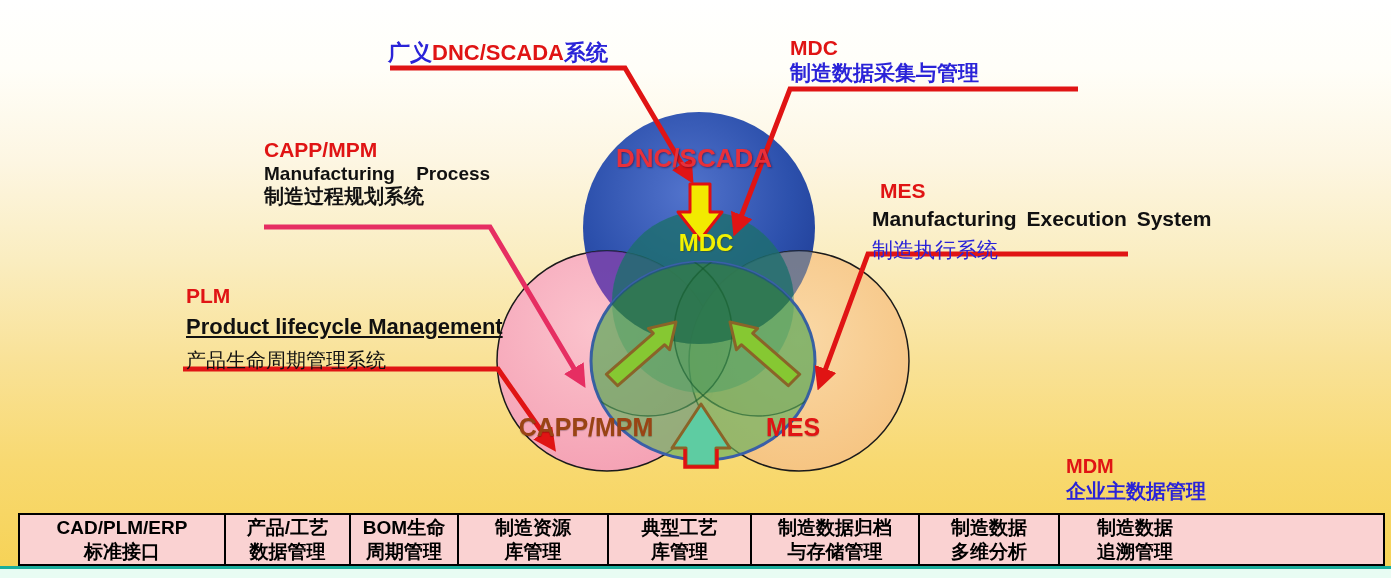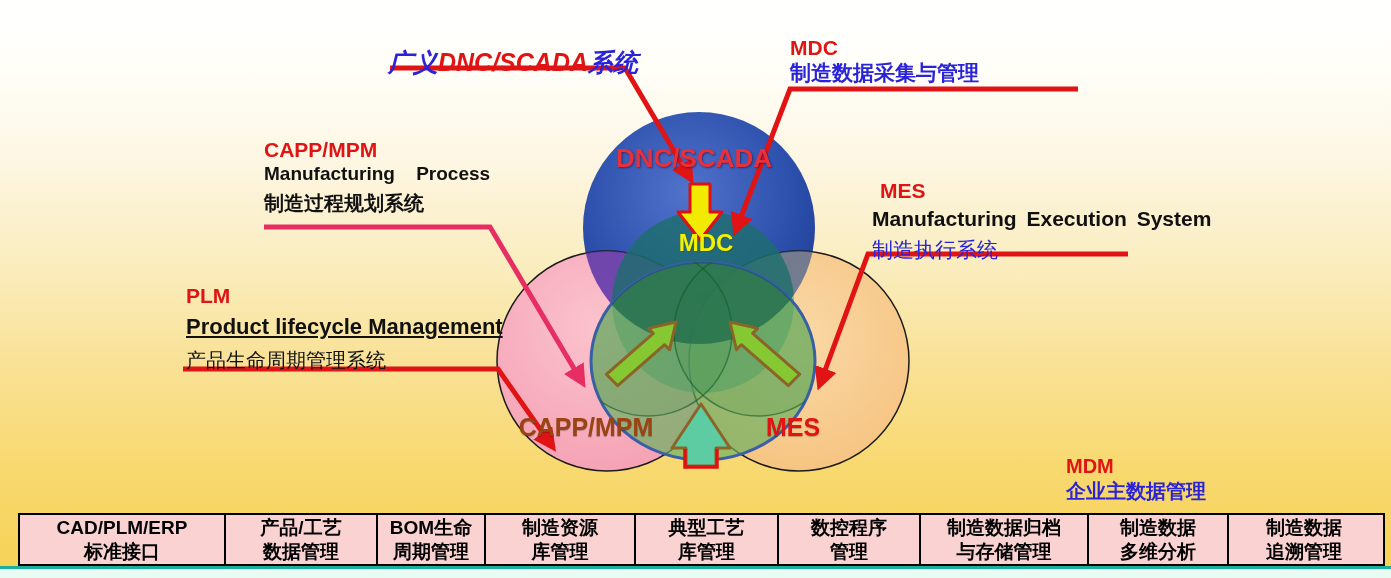--- a/index.html
+++ b/index.html
@@ -8,27 +8,27 @@
     position:relative;width:1391px;height:578px;overflow:hidden;
     background:linear-gradient(to bottom,#ffffff 0%,#fffef8 12%,#fdf6e2 28%,#faedc0 45%,#f9e298 62%,#f8d971 80%,#f6d254 100%);
   }
   #venn-svg{position:absolute;left:0;top:0;}
   .abs{position:absolute;}
   .callout{line-height:1.18;white-space:nowrap;}
   .t-red{color:#e01414;font-weight:bold;}
   .t-blue{color:#2a23d8;font-weight:bold;}
   .circle-label{font-weight:bold;transform:translate(-50%,-50%);white-space:nowrap;}
   
-  .co-dnc{left:388px;top:48px;font-size:25px;font-style:italic;}
+  .co-dnc{left:388px;top:40px;font-size:22px;}
   .co-mdc{left:790px;top:36px;font-size:21px;}
   .co-capp{left:264px;top:138px;}
   .co-capp .ttl{font-size:21px;}
   .co-capp .en{font-size:19px;color:#111;font-weight:bold;line-height:1.15;}
   .co-capp .en1{word-spacing:16px;}
-  .co-capp .zh{font-size:20px;color:#111;font-weight:bold;margin-top:7px;}
+  .co-capp .zh{font-size:20px;color:#111;font-weight:bold;}
   .co-plm{left:186px;top:284px;}
   .co-plm .ttl{font-size:21px;}
   .co-plm .en{font-size:22px;color:#111;font-weight:bold;margin-top:5px;text-decoration:underline;}
   .co-plm .zh{font-size:20px;color:#111;font-weight:normal;margin-top:9px;}
   .co-mes{left:872px;top:179px;}
   .co-mes .ttl{font-size:21px;margin-left:8px;}
   .co-mes .en{font-size:21px;color:#111;font-weight:bold;margin-top:3px;word-spacing:4px;}
   .co-mes .zh{font-size:21px;color:#2a23d8;font-weight:normal;margin-top:6px;}
   .co-mdm{left:1066px;top:454px;font-size:20px;line-height:1.25;}
   
@@ -149,39 +149,35 @@
   <div class="abs circle-label lbl-dnc">DNC/SCADA</div>
   <div class="abs circle-label lbl-mdc">MDC</div>
   <div class="abs circle-label lbl-capp">CAPP/MPM</div>
   <div class="abs circle-label lbl-mes">MES</div>
 
   <div class="btable">
     <div class="bcell" style="width:204px">
       <span>CAD/PLM/ERP</span>
       <span>标准接口</span>
     </div>
-    <div class="bcell" style="width:152px">
+    <div class="bcell" style="width:125px">
       <span>产品/工艺</span>
       <span>数据管理</span>
     </div>
     <div class="bcell" style="width:108px">
       <span>BOM生命</span>
       <span>周期管理</span>
     </div>
     <div class="bcell" style="width:150px">
       <span>制造资源</span>
       <span>库管理</span>
     </div>
     <div class="bcell" style="width:143px">
       <span>典型工艺</span>
       <span>库管理</span>
-    </div>
-    <div class="bcell" style="width:142px">
-      <span>数控程序</span>
-      <span>管理</span>
     </div>
     <div class="bcell" style="width:168px">
       <span>制造数据归档</span>
       <span>与存储管理</span>
     </div>
     <div class="bcell" style="width:140px">
       <span>制造数据</span>
       <span>多维分析</span>
     </div>
     <div class="bcell" style="width:152px;border-right:none">

